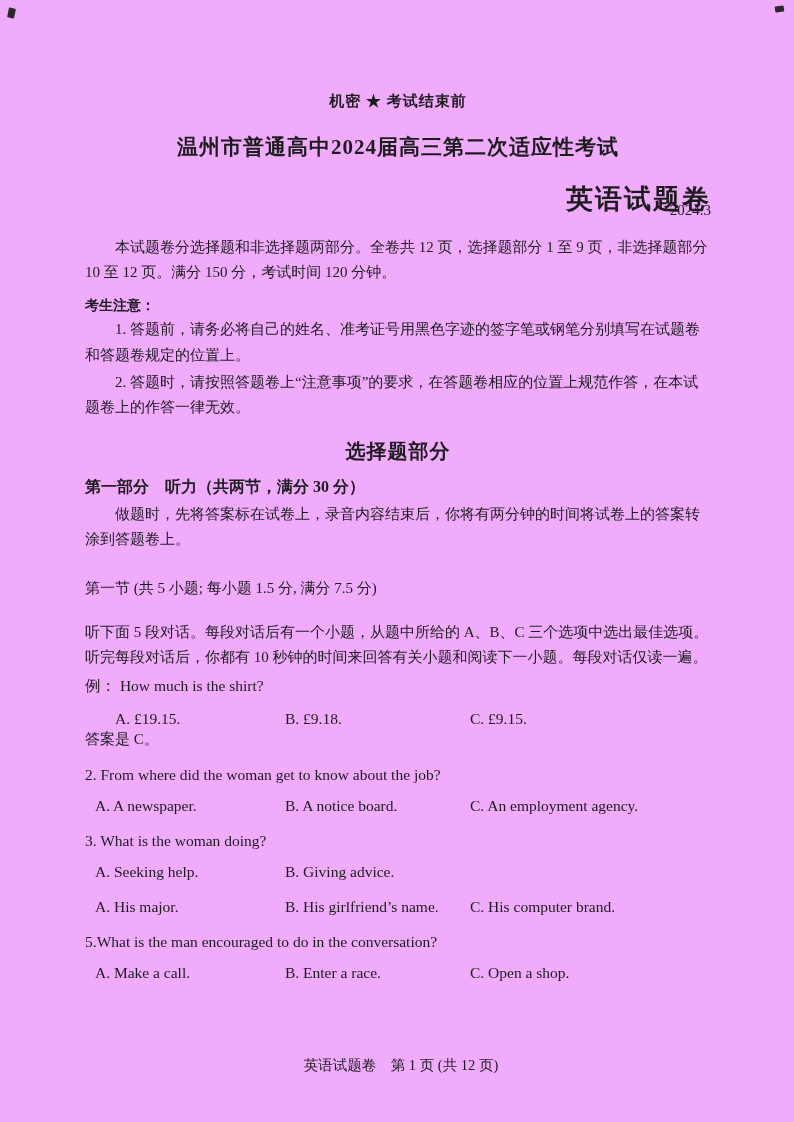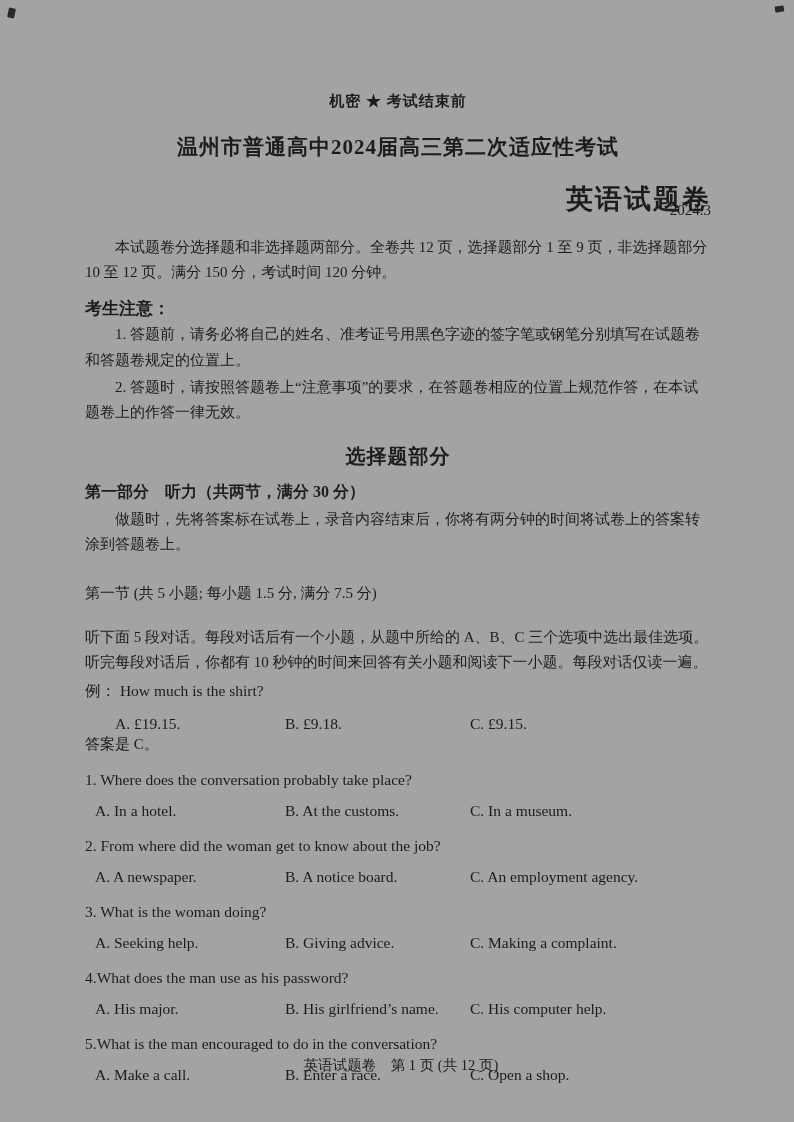--- a/index.html
+++ b/index.html
@@ -2,21 +2,21 @@
 <html><head>
 <meta charset="utf-8">
 <style>
   * { margin: 0; padding: 0; box-sizing: border-box; }
   html, body { background: #ffffff; }
   .page {
     position: relative;
     width: 794px;
     height: 1122px;
     margin: 0 auto;
-    background: #a3a3a3;
+    background: #f0abfc;
     font-family: "Liberation Serif", serif;
     color: #1c1c1c;
     overflow: hidden;
   }
   .content {
     position: absolute;
     left: 85px;
     top: 92px;
     width: 626px;
   }
@@ -53,21 +53,21 @@
   }
   .para {
     font-size: 15px;
     line-height: 1.68;
   }
   .indent { text-indent: 2em; }
   .intro-paragraph { margin-top: 14px; }
   .notice-title {
     margin-top: 12px;
     font-weight: bold;
-    font-size: 17px;
+    font-size: 14px;
   }
   .notice-item { margin-top: 2px; }
   .section-title {
     text-align: center;
     font-weight: bold;
     font-size: 20px;
     margin-top: 18px;
     letter-spacing: 1px;
   }
   .part-title {
@@ -149,53 +149,43 @@
     <div class="para subsection-instructions">听下面 5 段对话。每段对话后有一个小题，从题中所给的 A、B、C 三个选项中选出最佳选项。听完每段对话后，你都有 10 秒钟的时间来回答有关小题和阅读下一小题。每段对话仅读一遍。</div>
 
     <div class="example-question">例：  How much is the shirt?</div>
     <div class="options-row example-options">
       <span class="opt-a">A. £19.15.</span>
       <span class="opt-b">B. £9.18.</span>
       <span class="opt-c">C. £9.15.</span>
     </div>
     <div class="answer-line">答案是 C。</div>
 
-    <div class="question">
-      <div class="question-text">1. Where does the conversation probably take place?</div>
-      <div class="options-row">
-        <span class="opt-a">A. In a hotel.</span>
-        <span class="opt-b">B. At the customs.</span>
-        <span class="opt-c">C. In a museum.</span>
-      </div>
-    </div>
 
     <div class="question">
       <div class="question-text">2. From where did the woman get to know about the job?</div>
       <div class="options-row">
         <span class="opt-a">A. A newspaper.</span>
         <span class="opt-b">B. A notice board.</span>
         <span class="opt-c">C. An employment agency.</span>
       </div>
     </div>
 
     <div class="question">
       <div class="question-text">3. What is the woman doing?</div>
       <div class="options-row">
         <span class="opt-a">A. Seeking help.</span>
         <span class="opt-b">B. Giving advice.</span>
-        <span class="opt-c">C. Making a complaint.</span>
       </div>
     </div>
 
     <div class="question">
-      <div class="question-text">4.What does the man use as his password?</div>
       <div class="options-row">
         <span class="opt-a">A. His major.</span>
         <span class="opt-b">B. His girlfriend’s name.</span>
-        <span class="opt-c">C. His computer help.</span>
+        <span class="opt-c">C. His computer brand.</span>
       </div>
     </div>
 
     <div class="question">
       <div class="question-text">5.What is the man encouraged to do in the conversation?</div>
       <div class="options-row">
         <span class="opt-a">A. Make a call.</span>
         <span class="opt-b">B. Enter a race.</span>
         <span class="opt-c">C. Open a shop.</span>
       </div>

